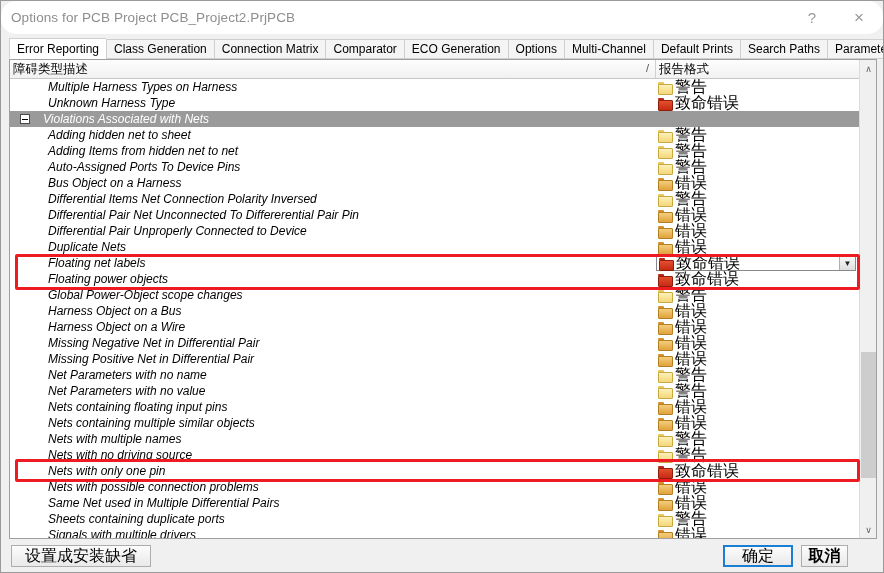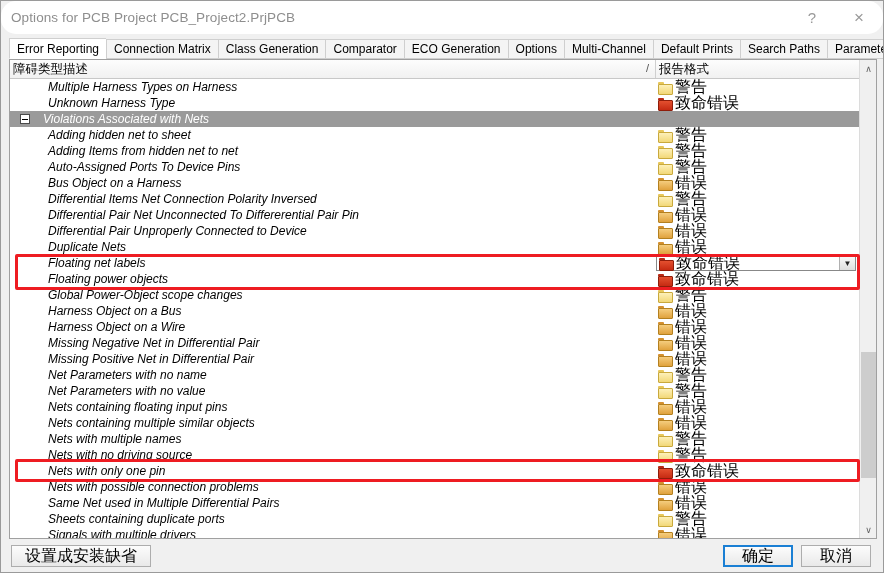--- a/index.html
+++ b/index.html
@@ -247,44 +247,44 @@
     border: 1px solid #adadad;
     font-size: 16px;
     color: #000;
     display: flex; align-items: center; justify-content: center;
     cursor: default;
     font-family: "Liberation Sans", "DejaVu Sans", sans-serif;
   }
   .btn.default-btn { border: 2px solid #1a7fd4; }
   #btn-install-default { left: 10px; top: 6px; width: 140px; }
   #btn-ok { left: 722px; top: 6px; width: 70px; }
-  #btn-cancel { left: 800px; top: 6px; width: 70px; }
+  #btn-cancel { left: 800px; top: 6px; width: 47px; font-weight: bold; }
 </style>
 </head>
 <body>
 
 <div id="app">
 
   <div class="titlebar">
     <div class="title-text">Options for PCB Project PCB_Project2.PrjPCB</div>
     <div class="title-btns">
       <div class="title-btn">?</div>
       <div class="title-btn close">×</div>
     </div>
   </div>
 
   <div class="tabstrip" id="tabstrip">
       <div class="tab active">
         <span>Error Reporting</span>
       </div>
       <div class="tab">
+        <span>Class Generation</span>
+      </div>
+      <div class="tab">
         <span>Connection Matrix</span>
-      </div>
-      <div class="tab">
-        <span>Class Generation</span>
       </div>
       <div class="tab">
         <span>Comparator</span>
       </div>
       <div class="tab">
         <span>ECO Generation</span>
       </div>
       <div class="tab">
         <span>Options</span>
       </div>

